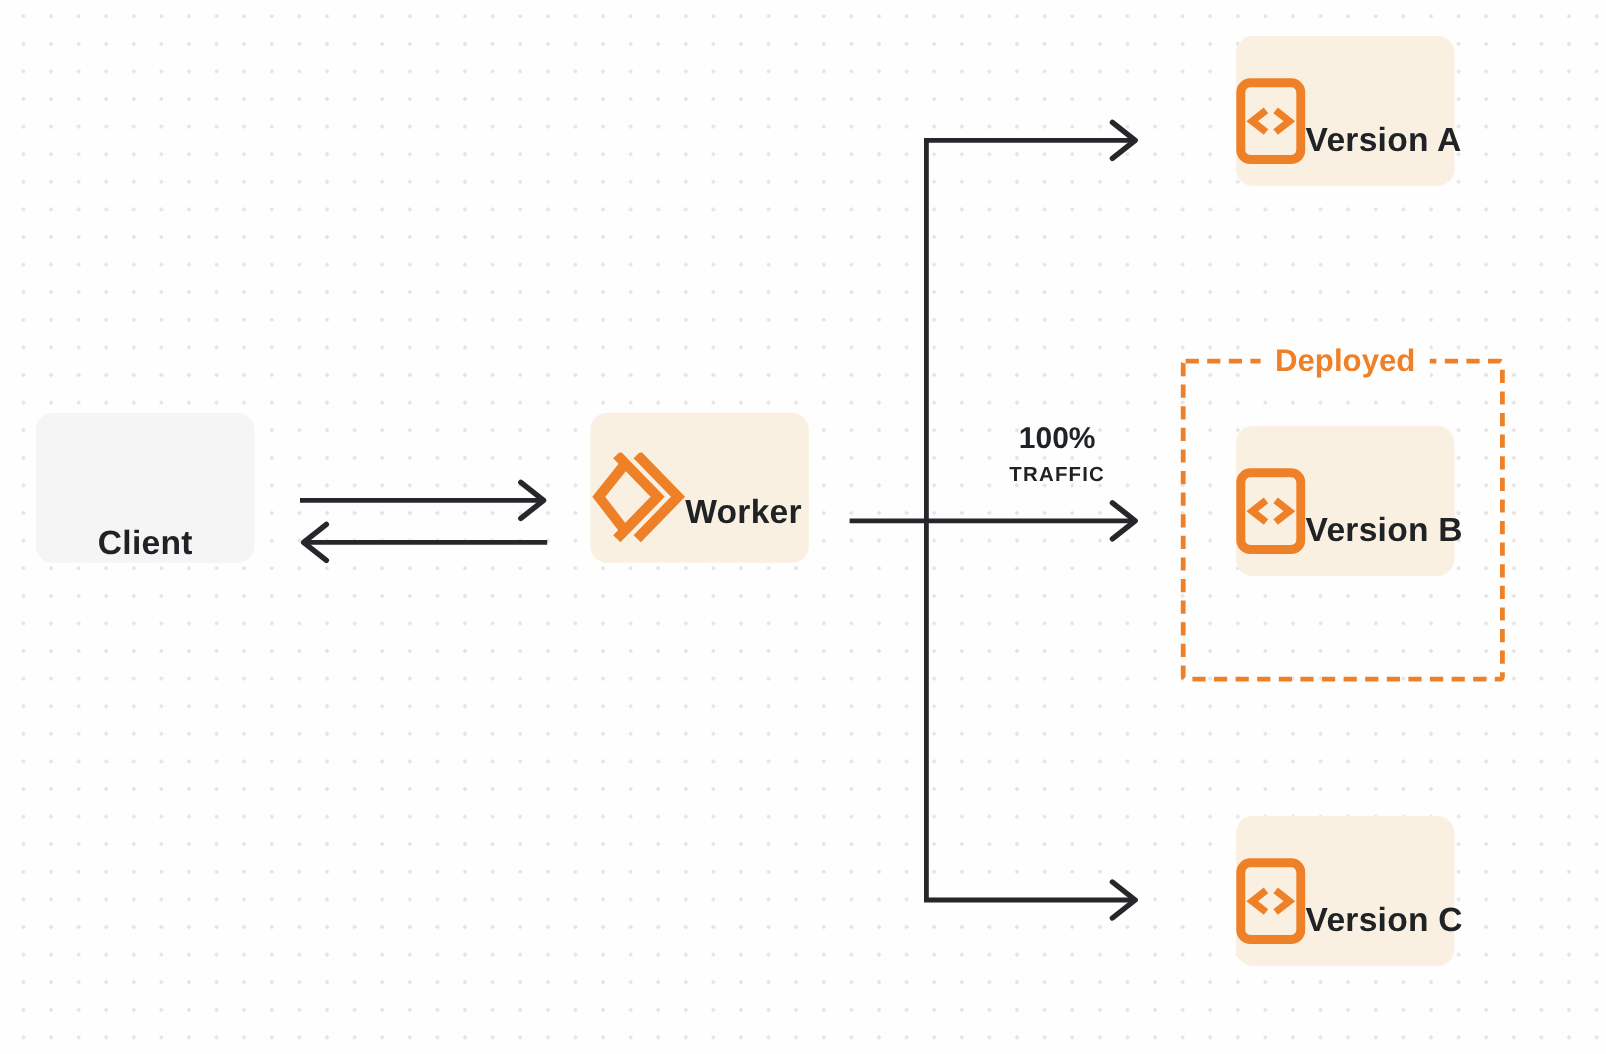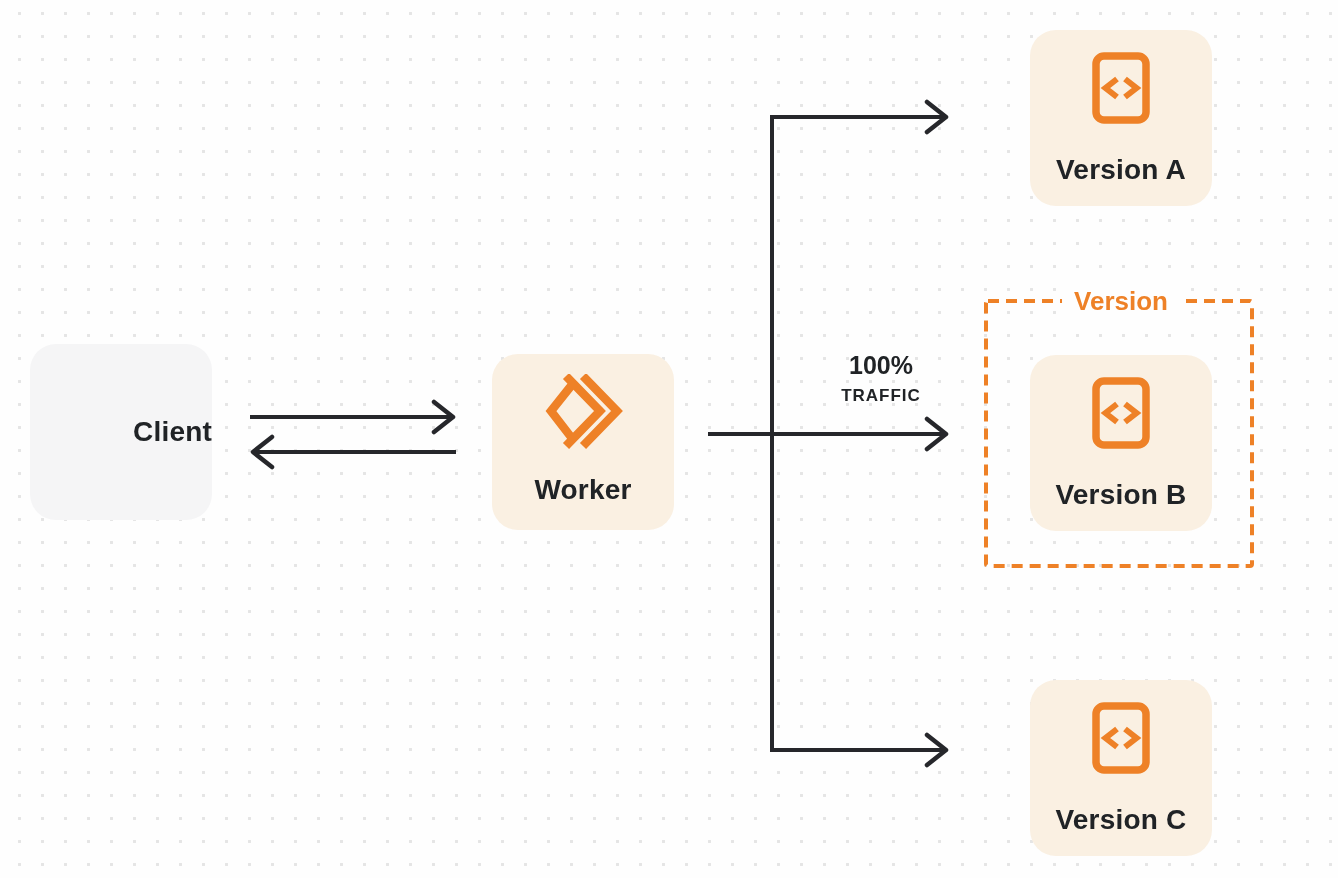--- a/index.html
+++ b/index.html
@@ -19,37 +19,37 @@
   }
   svg.connections {
     position: absolute;
     left: 0; top: 0;
     width: 1338px; height: 878px;
     pointer-events: none;
   }
   .node {
     position: absolute;
     width: 182px;
-    height: 176px;
-    border-radius: 26px;
+    height: 125px;
+    border-radius: 14px;
     display: flex;
-    flex-direction: column;
+    flex-direction: row;
     align-items: center;
     box-sizing: border-box;
   }
   .node--gray  { background: #F5F5F6; justify-content: center; }
   .node--cream { background: #FAF0E2; }
   .node-label {
     font-size: 28px;
     font-weight: 700;
     color: #202326;
     letter-spacing: 0.2px;
     white-space: nowrap;
   }
-  .node--worker  { left: 492px; top: 344px; padding-top: 20px; margin-top: 10px; }
+  .node--worker  { left: 492px; top: 344px; padding-top: 20px; }
   .node--worker .node-label { margin-top: 21px; }
   .node--client  { left: 30px;  top: 344px; align-items: flex-end; }
   .node--version { left: 1030px; padding-top: 22px; }
   .node--version .node-label { margin-top: 26px; }
   .node--version-a { top: 30px; }
   .node--version-b { top: 355px; }
   .node--version-c { top: 680px; }
 
   .deployed-label {
     position: absolute;
@@ -144,20 +144,20 @@
         <rect x="4" y="4" width="50" height="64" rx="8" fill="none" stroke="#EE8127" stroke-width="7.5"></rect>
         <g fill="none" stroke="#EE8127" stroke-width="6" stroke-linecap="butt" stroke-linejoin="miter">
           <path d="M25,27 L13.5,36 L25,45"></path>
           <path d="M33,27 L44.5,36 L33,45"></path>
         </g>
       </svg>
     </span>
     <div class="node-label">Version C</div>
   </div>
 
-  <div class="deployed-label">Version</div>
+  <div class="deployed-label">Deployed</div>
 
   <div class="traffic-label">
     <div class="line1">100%</div>
     <div class="line2">TRAFFIC</div>
   </div>
 
 </div>
 
 </body></html>

